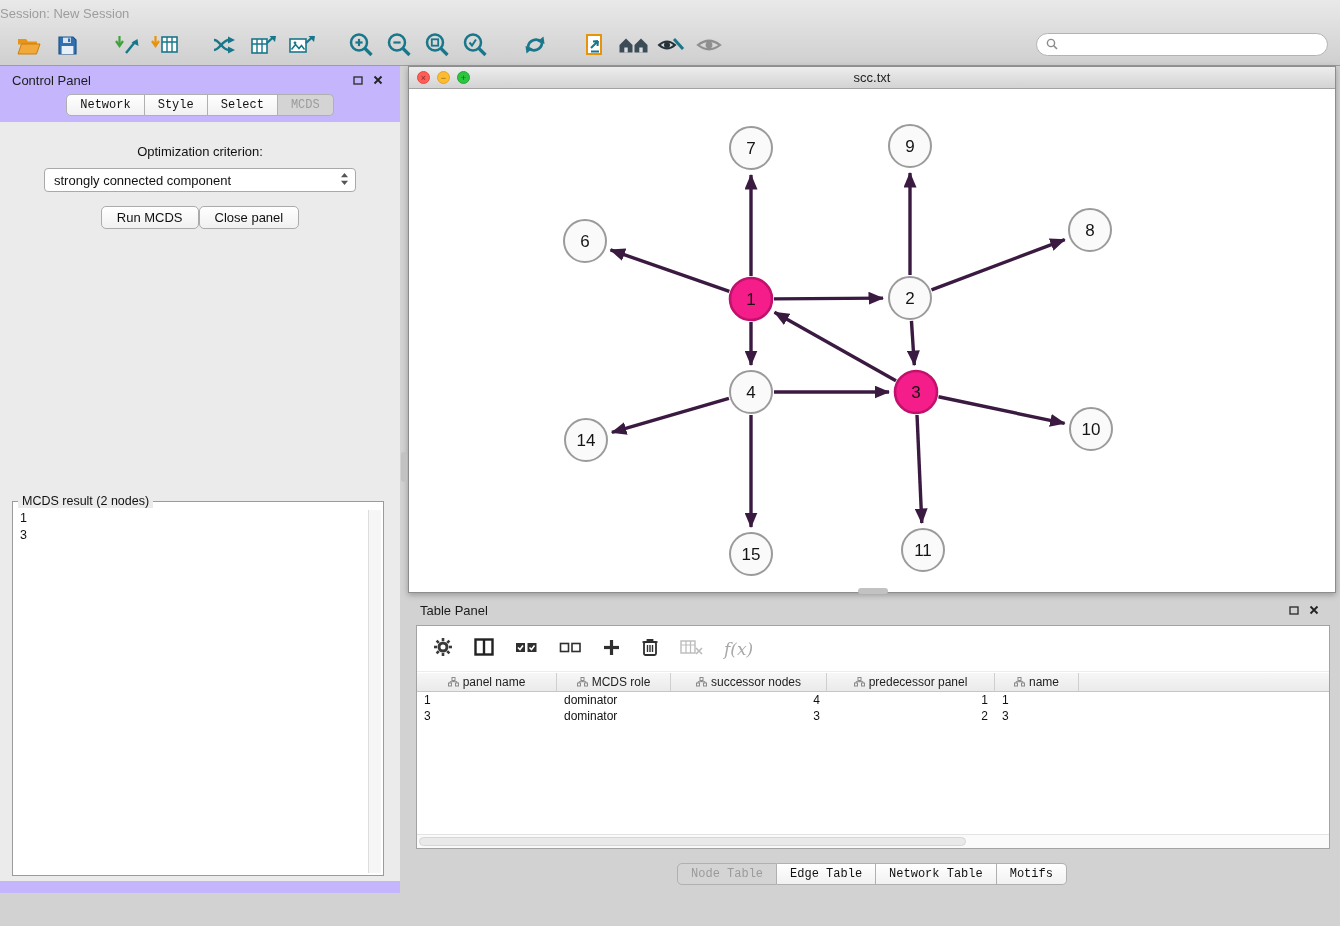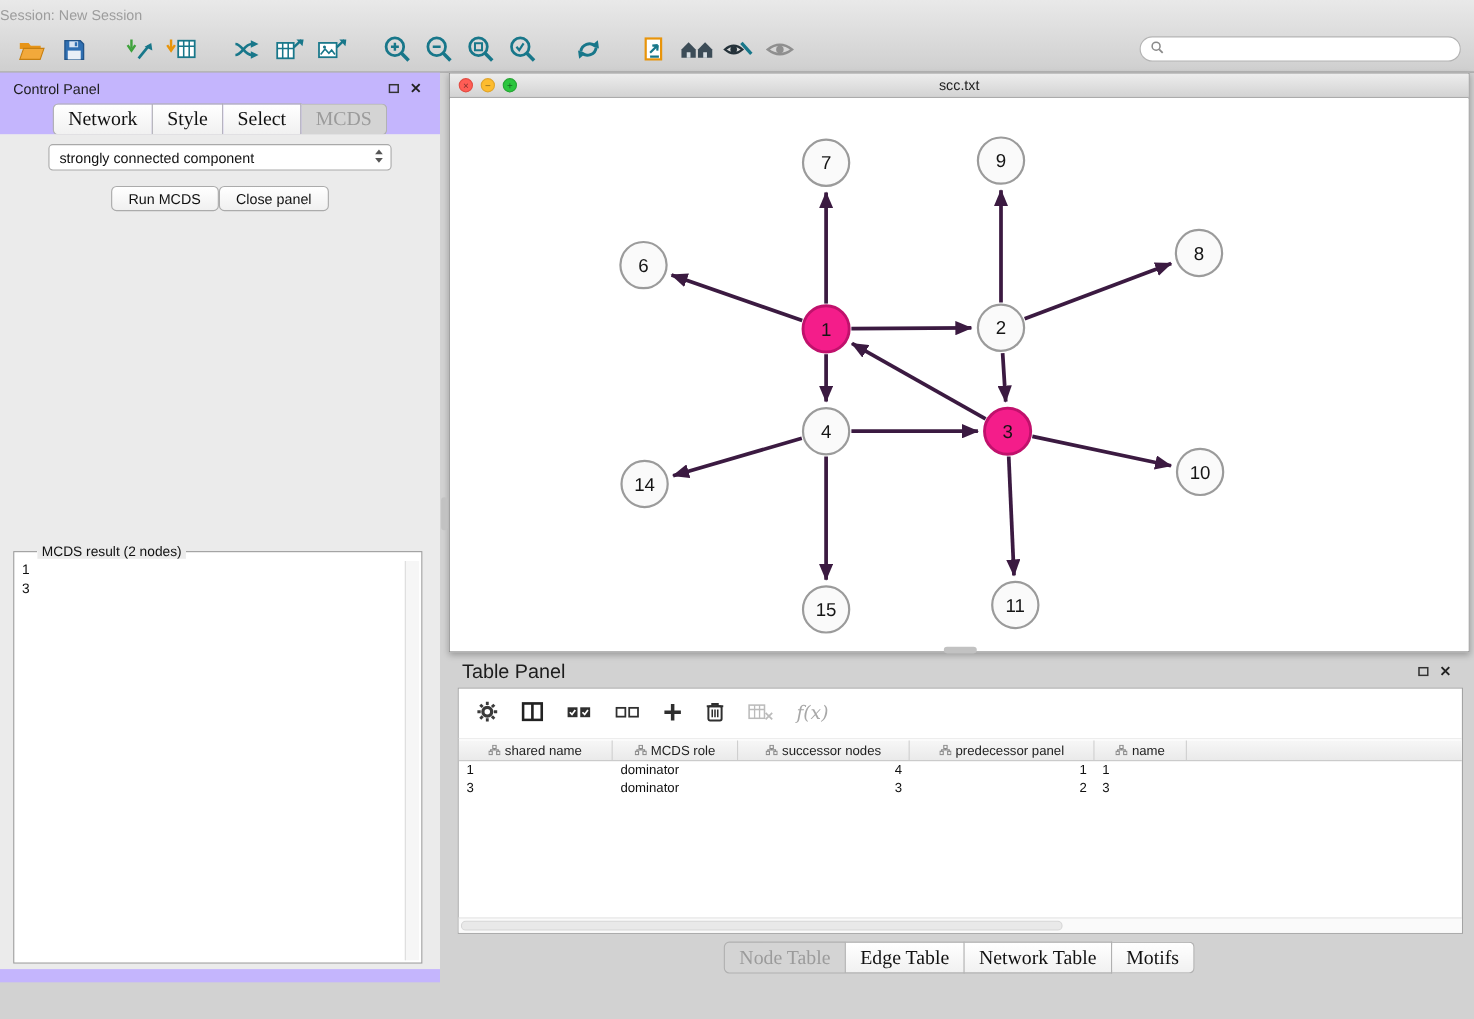--- a/index.html
+++ b/index.html
@@ -14,48 +14,48 @@
   .tb-btn{width:38px;height:30px;border:none;background:transparent;display:flex;align-items:center;justify-content:center;padding:0;cursor:default}
   .search-box{position:absolute;right:12px;top:5px;width:292px;height:23px;background:#fff;border:1px solid #b3b3b3;border-radius:12px;display:flex;align-items:center;padding:0 9px;gap:5px}
   .search-box input{border:none;outline:none;flex:1;font-size:12px;background:transparent;font-family:inherit}
 
   
   .control-panel{position:absolute;top:66px;left:0;width:400px;bottom:33px;background:#c4b5fd}
   .panel-header{height:28px;display:flex;align-items:center;padding:0 12px;font-size:13px;color:#1c1c1c}
   .panel-header .sp{flex:1}
   .winbtn{width:20px;height:18px;border:none;background:transparent;display:flex;align-items:center;justify-content:center;padding:0;cursor:default}
   .cp-tabs{display:flex;justify-content:center}
-  .seg button{font-family:Liberation Serif, serif;font-size:18px;color:#111;background:linear-gradient(#ffffff,#f1f1f1);border:1px solid #b0b0b0;border-left:none;padding:3px 13px;cursor:default}
+  .seg button{font-family:Liberation Mono, monospace;font-size:12px;color:#111;background:linear-gradient(#ffffff,#f1f1f1);border:1px solid #b0b0b0;border-left:none;padding:3px 13px;cursor:default}
   .seg button:first-child{border-left:1px solid #b0b0b0;border-radius:5px 0 0 5px}
   .seg button:last-child{border-radius:0 5px 5px 0}
   .seg button.active{background:#d4d4d4;color:#9b9b9b}
   .cp-content{position:absolute;top:56px;left:0;right:0;bottom:12px;background:#ebebeb}
   .opt-label{margin-top:22px;text-align:center;font-size:13px;color:#111}
   .dropdown{width:312px;height:24px;margin:9px auto 0;background:#fff;border:1px solid #a9a9a9;border-radius:4px;display:flex;align-items:center;padding:0 6px 0 9px;font-size:13px;color:#111;cursor:default}
   .dropdown .dd-label{flex:1;white-space:nowrap;overflow:hidden}
   .btn-row{display:flex;justify-content:center;margin-top:14px}
   .push-btn{font-family:inherit;font-size:13px;color:#111;background:linear-gradient(#ffffff,#f0f0f0);border:1px solid #ababab;border-radius:5px;padding:3px 15px;cursor:default}
   .result-fieldset{position:absolute;left:12px;right:16px;top:372px;height:382px;border:1px solid #9b9b9b;background:#fff}
-  .result-fieldset legend{font-size:12.5px;margin-left:21px;padding:0 4px;background:#ebebeb;color:#111}
+  .result-fieldset legend{font-size:12.5px;margin-left:5px;padding:0 4px;background:#ebebeb;color:#111}
   .result-lines{position:absolute;top:2px;left:7px;font-size:12.5px;line-height:17px;color:#111}
   .result-scroll{position:absolute;top:2px;bottom:2px;right:2px;width:13px;background:#f6f6f6;border-left:1px solid #ddd}
 
   
   .network-window{position:absolute;top:66px;left:408px;right:4px;height:527px;background:#fff;border:1px solid #8d8d8d;box-shadow:0 2px 6px rgba(0,0,0,.28)}
   .net-titlebar{position:relative;height:22px;background:linear-gradient(#ededed,#d3d3d3);border-bottom:1px solid #a2a2a2;text-align:center;font-size:13px;line-height:21px;color:#222}
   .traffic{position:absolute;left:8px;top:4px;display:flex;gap:7px}
   .light{width:13px;height:13px;border-radius:50%;font-size:9px;line-height:12px;text-align:center;color:rgba(0,0,0,.5);cursor:default}
   .light.red{background:#ff5d55;border:1px solid #e24b42}
   .light.yellow{background:#fdbc2f;border:1px solid #e0a52c}
   .light.green{background:#2bc63e;border:1px solid #26a534}
   .net-canvas{position:absolute;top:23px;left:0;right:0;bottom:0;overflow:hidden;background:#fff}
 
   
   .table-panel{position:absolute;top:597px;left:408px;right:4px;bottom:33px}
-  .tp-header{height:26px;display:flex;align-items:center;padding:0 12px;font-size:18px;color:#1c1c1c}
+  .tp-header{height:26px;display:flex;align-items:center;padding:0 12px;font-size:13px;color:#1c1c1c}
   .tp-header .sp{flex:1}
   .tp-content{position:absolute;top:28px;left:8px;right:6px;bottom:44px;background:#fff;border:1px solid #a3a3a3}
   .tp-toolbar{height:46px;display:flex;align-items:center;padding-left:16px;gap:21px;border-bottom:1px solid #ececec}
   .tp-tool{border:none;background:transparent;display:flex;align-items:center;justify-content:center;padding:0;height:30px;cursor:default}
   .fx{font-family:"DejaVu Serif",serif;font-style:italic;font-size:17px;color:#a8a8a8}
   .tgrid{position:absolute;top:47px;left:0;right:0;bottom:14px;overflow:hidden;font-size:12px}
   .thead{display:flex;height:19px;background:linear-gradient(#f7f7f7,#eaeaea);border-bottom:1px solid #c6c6c6}
   .th{display:flex;align-items:center;justify-content:center;gap:4px;border-right:1px solid #cfcfcf;color:#222;font-size:12px}
   .tr{display:flex;height:16px;align-items:center}
   .td{padding:0 7px;color:#111;overflow:hidden;white-space:nowrap}
@@ -241,20 +241,21 @@
             </svg></span>
         </button>
     </div>
     <div class="cp-tabs seg" id="cp-tabs">
         <button type="button">Network</button>
         <button type="button">Style</button>
         <button type="button">Select</button>
         <button type="button" class="active">MCDS</button>
       </div>
     <div class="cp-content">
+      <div class="opt-label">Optimization criterion:</div>
       <div class="dropdown">
         <span class="dd-label">strongly connected component</span>
         <span><svg width="9" height="14" viewBox="0 0 9 14">
               <polygon points="4.5,1 8,5.3 1,5.3" fill="#555"></polygon>
               <polygon points="4.5,13 1,8.7 8,8.7" fill="#555"></polygon>
             </svg></span>
       </div>
       <div class="btn-row">
         <button class="push-btn">Run MCDS</button>
         <button class="push-btn">Close panel</button>
@@ -411,21 +412,21 @@
       </div>
       <div class="tgrid">
         <div class="thead" id="table-header">
             <div class="th c0">
               <svg width="11" height="10" viewBox="0 0 11 10">
                 <rect x="4" y="0.5" width="3" height="3" fill="none" stroke="#8a8a8a"></rect>
                 <rect x="0.5" y="6" width="3" height="3" fill="none" stroke="#8a8a8a"></rect>
                 <rect x="7.5" y="6" width="3" height="3" fill="none" stroke="#8a8a8a"></rect>
                 <path d="M5.5 3.5 v1.2 M2 6 V4.7 h7 V6" stroke="#8a8a8a" fill="none"></path>
               </svg>
-              <span>shared name</span>
+              <span>panel name</span>
             </div>
             <div class="th c1">
               <svg width="11" height="10" viewBox="0 0 11 10">
                 <rect x="4" y="0.5" width="3" height="3" fill="none" stroke="#8a8a8a"></rect>
                 <rect x="0.5" y="6" width="3" height="3" fill="none" stroke="#8a8a8a"></rect>
                 <rect x="7.5" y="6" width="3" height="3" fill="none" stroke="#8a8a8a"></rect>
                 <path d="M5.5 3.5 v1.2 M2 6 V4.7 h7 V6" stroke="#8a8a8a" fill="none"></path>
               </svg>
               <span>MCDS role</span>
             </div>

